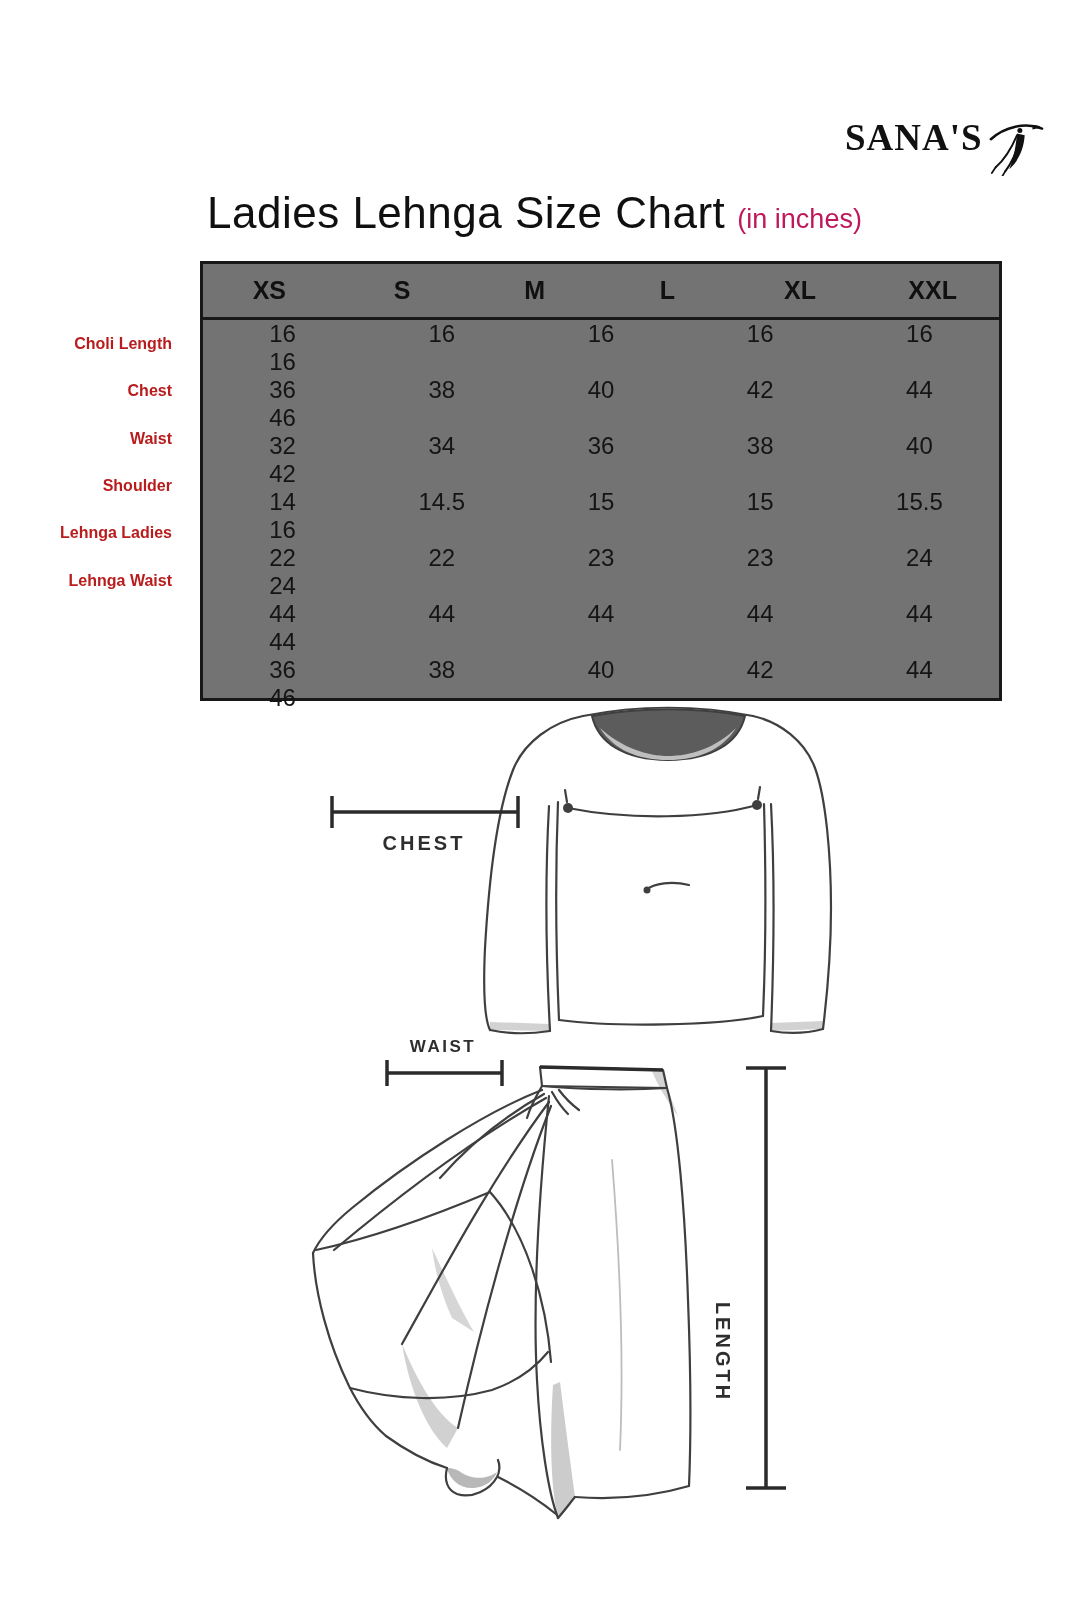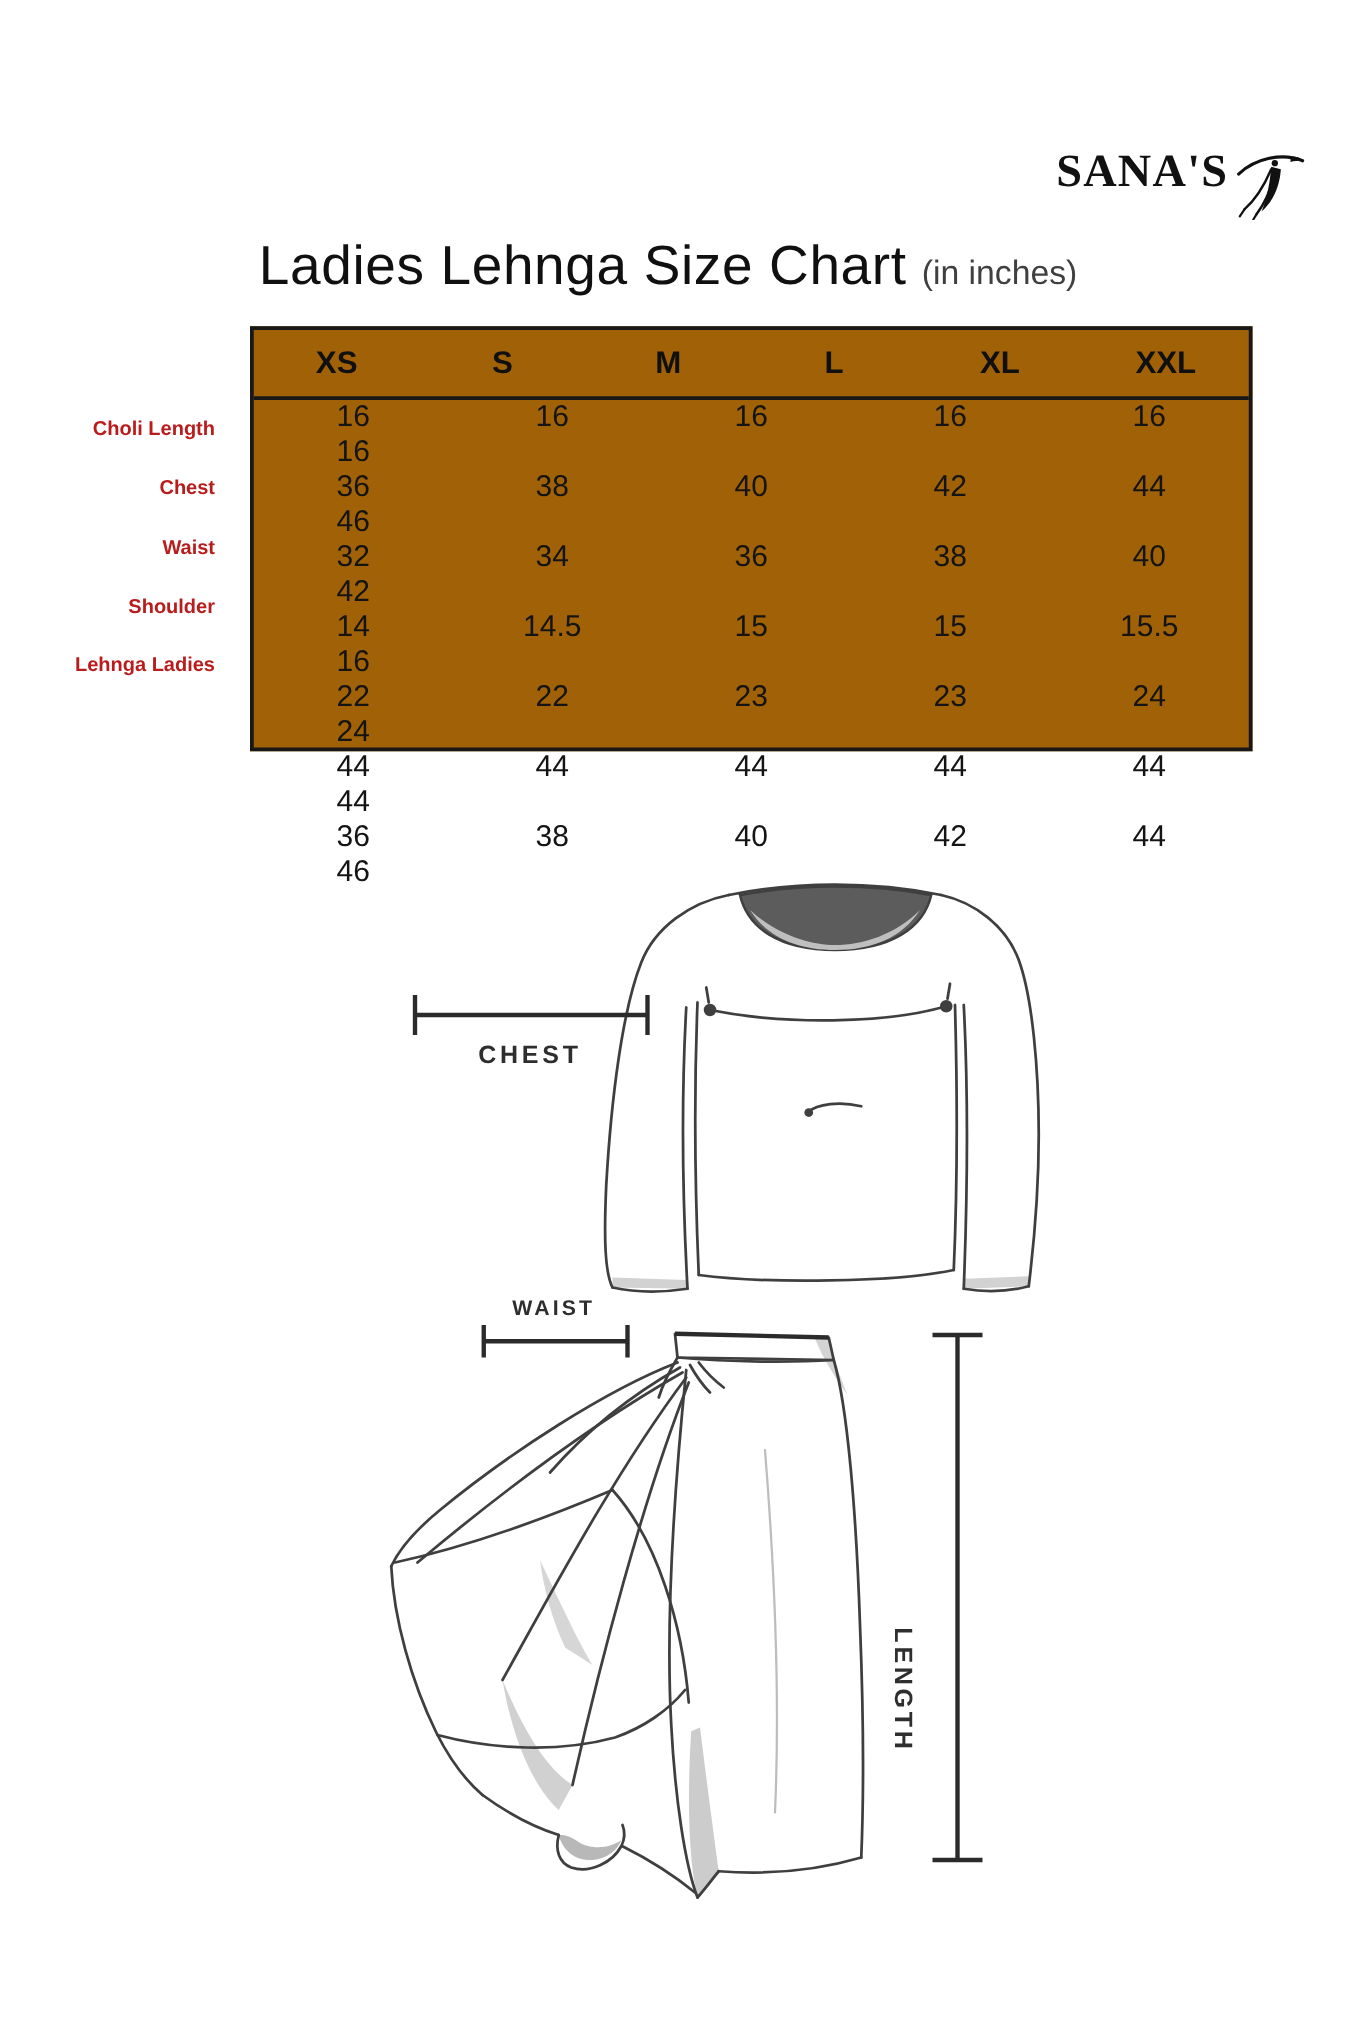--- a/index.html
+++ b/index.html
@@ -17,26 +17,26 @@
     font-family:"Liberation Serif", serif; font-weight:700;
     font-size:37px; letter-spacing:1px; color:#111; white-space:nowrap;
   }
   .logo-mark { width:58px; height:60px; flex:0 0 auto; }
 
   
   .title-row {
     position:absolute; left:207px; top:188px; display:flex; align-items:baseline; gap:12px;text-align:center;
   }
   .page-title { font-size:44px; font-weight:400; color:#101010; letter-spacing:0.5px; }
-  .page-title-suffix { font-size:27px; font-weight:400; color:#404040; }
+  .page-title-suffix { font-size:27px; font-weight:400; color:#be185d; }
 
   
   .size-table {
-    position:absolute; left:200px; top:261px; width:802px; height:340px;
-    border:3px solid #181818; box-sizing:border-box; background:#a16207;
+    position:absolute; left:200px; top:261px; width:802px; height:440px;
+    border:3px solid #181818; box-sizing:border-box; background:#737373;
   }
   .size-table .head {
     display:grid; grid-template-columns:repeat(6,1fr); height:53px;
     border-bottom:3px solid #181818; box-sizing:content-box;
   }
   .size-table .head .hcell {
     display:flex; align-items:center; justify-content:center;
     font-weight:bold; font-size:25px; color:#101010;
   }
   .size-table .tbody {
@@ -88,20 +88,21 @@
   <span class="page-title">Ladies Lehnga Size Chart</span>
   <span class="page-title-suffix">(in inches)</span>
 </div>
 
 <div class="row-labels" id="rowLabels">
     <div class="rlabel">Choli Length</div>
     <div class="rlabel">Chest</div>
     <div class="rlabel">Waist</div>
     <div class="rlabel">Shoulder</div>
     <div class="rlabel">Lehnga Ladies</div>
+    <div class="rlabel">Lehnga Waist</div>
   </div>
 
 <div class="size-table">
   <div class="head" id="tableHead">
       <div class="hcell">XS</div>
       <div class="hcell">S</div>
       <div class="hcell">M</div>
       <div class="hcell">L</div>
       <div class="hcell">XL</div>
       <div class="hcell">XXL</div>

